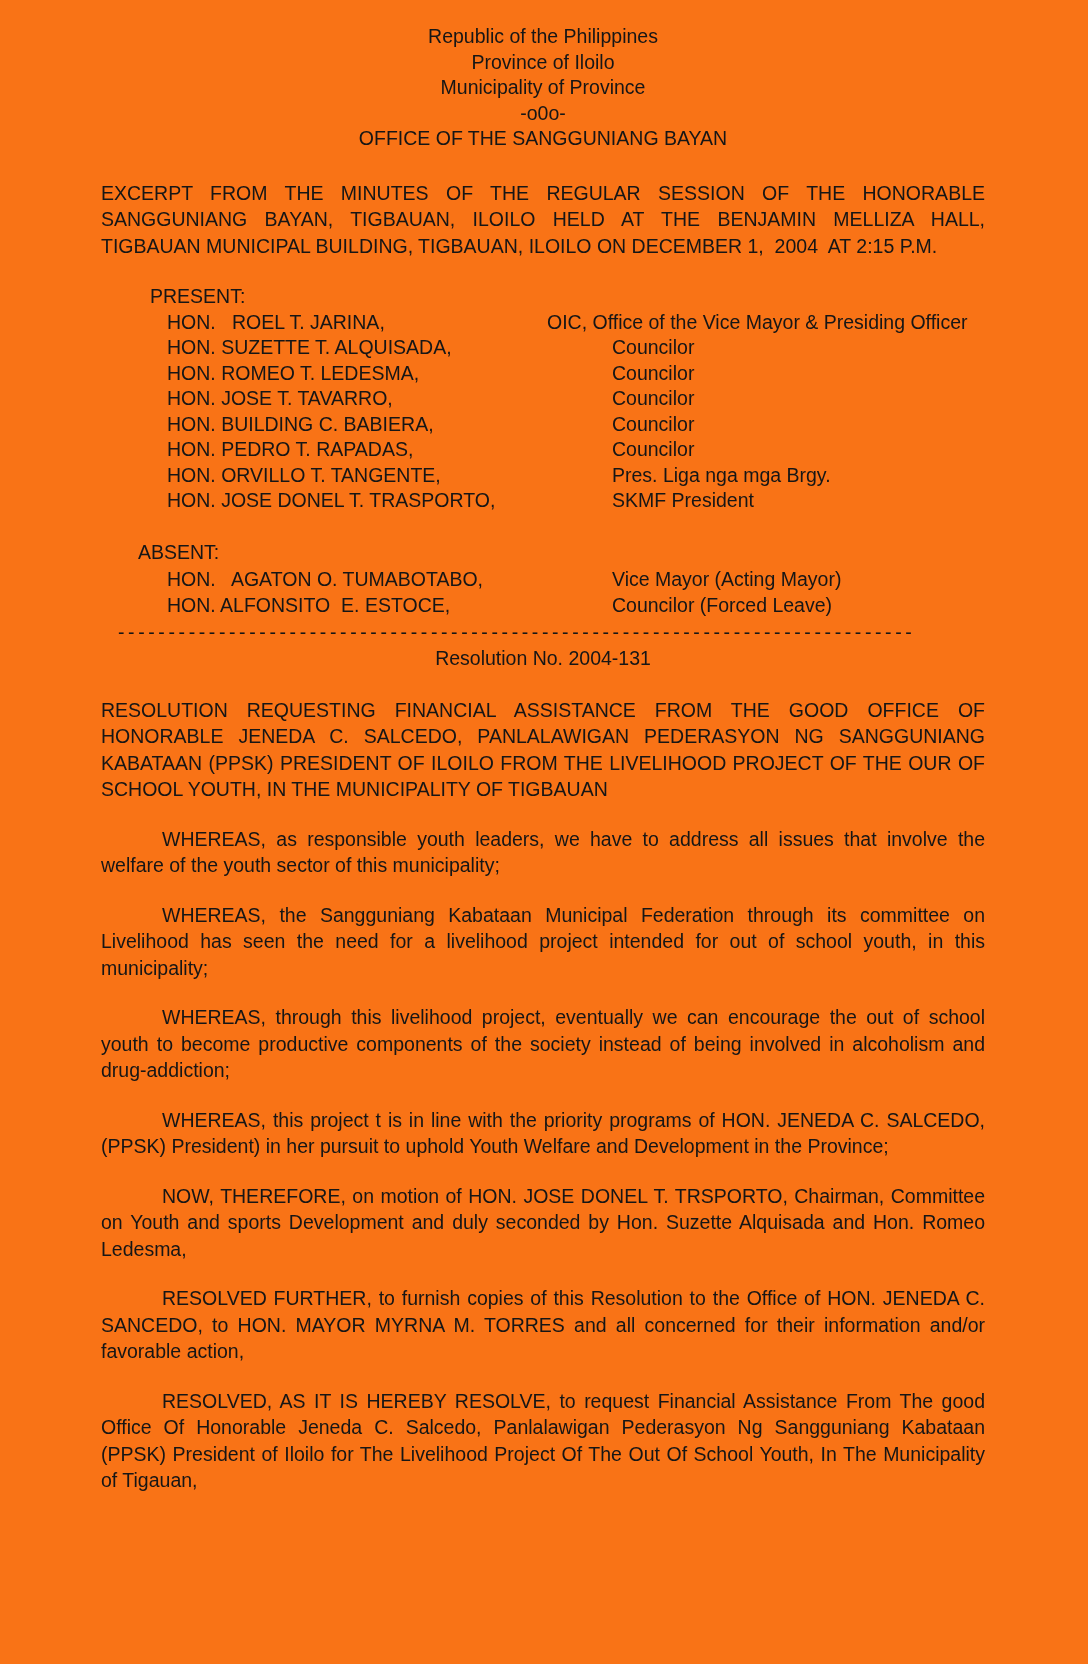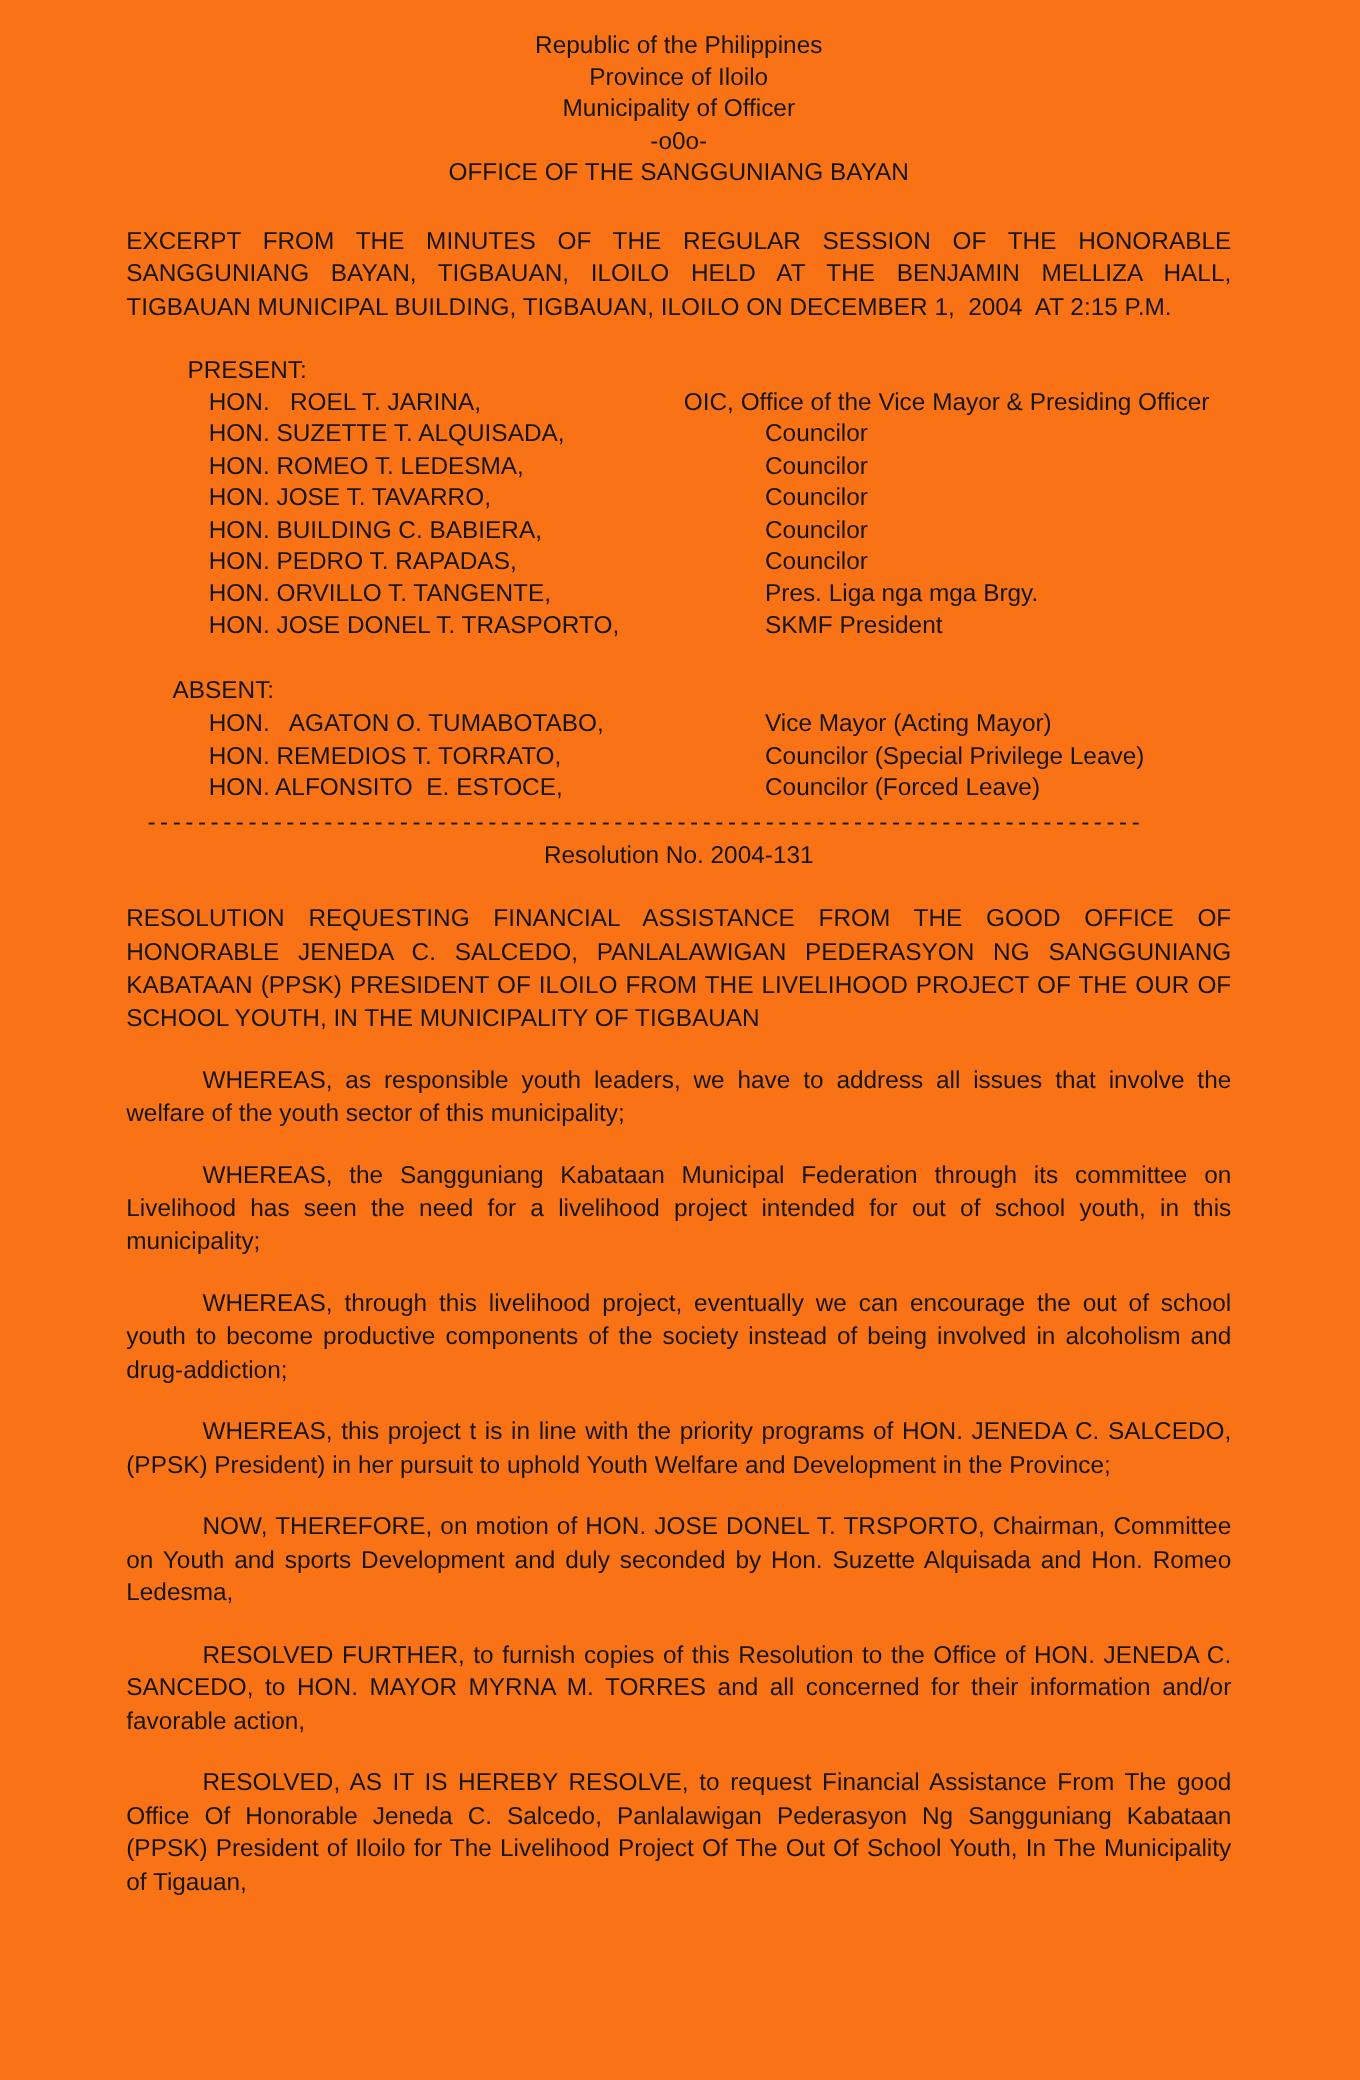--- a/index.html
+++ b/index.html
@@ -53,21 +53,21 @@
 </style>
 </head>
 <body>
 
 <div class="page">
   <div class="content">
 
     <div class="hdr">
         <div class="ll">Republic of the Philippines</div>
         <div class="ll">Province of Iloilo</div>
-        <div class="ll">Municipality of Officer</div>
+        <div class="ll">Municipality of Province</div>
         <div class="ll">-o0o-</div>
         <div class="ll">OFFICE OF THE SANGGUNIANG BAYAN</div>
       </div>
 
     <div class="para excerpt">
         <div class="jl">EXCERPT FROM THE MINUTES OF THE REGULAR SESSION OF THE HONORABLE</div>
         <div class="jl">SANGGUNIANG BAYAN, TIGBAUAN, ILOILO HELD AT THE BENJAMIN MELLIZA HALL,</div>
         <div class="ll">TIGBAUAN MUNICIPAL BUILDING, TIGBAUAN, ILOILO ON DECEMBER 1,  2004  AT 2:15 P.M.</div>
       </div>
 
@@ -105,24 +105,20 @@
           <span class="r-name">HON. JOSE DONEL T. TRASPORTO,</span>
           <span class="r-role">SKMF President</span>
         </div>
       </div>
 
     <div class="sec-label absent">ABSENT:</div>
     <div class="roster absent-rows">
         <div class="roster-row">
           <span class="r-name">HON.   AGATON O. TUMABOTABO,</span>
           <span class="r-role">Vice Mayor (Acting Mayor)</span>
-        </div>
-        <div class="roster-row">
-          <span class="r-name">HON. REMEDIOS T. TORRATO,</span>
-          <span class="r-role">Councilor (Special Privilege Leave)</span>
         </div>
         <div class="roster-row">
           <span class="r-name">HON. ALFONSITO  E. ESTOCE,</span>
           <span class="r-role">Councilor (Forced Leave)</span>
         </div>
       </div>
 
     <div class="divider">-------------------------------------------------------------------------------</div>
 
     <div class="resno">Resolution No. 2004-131</div>

